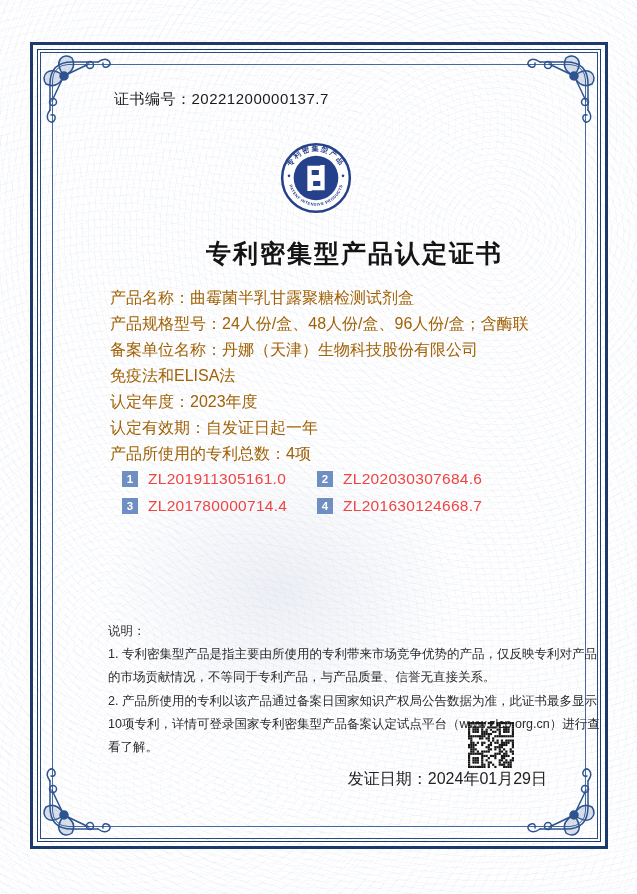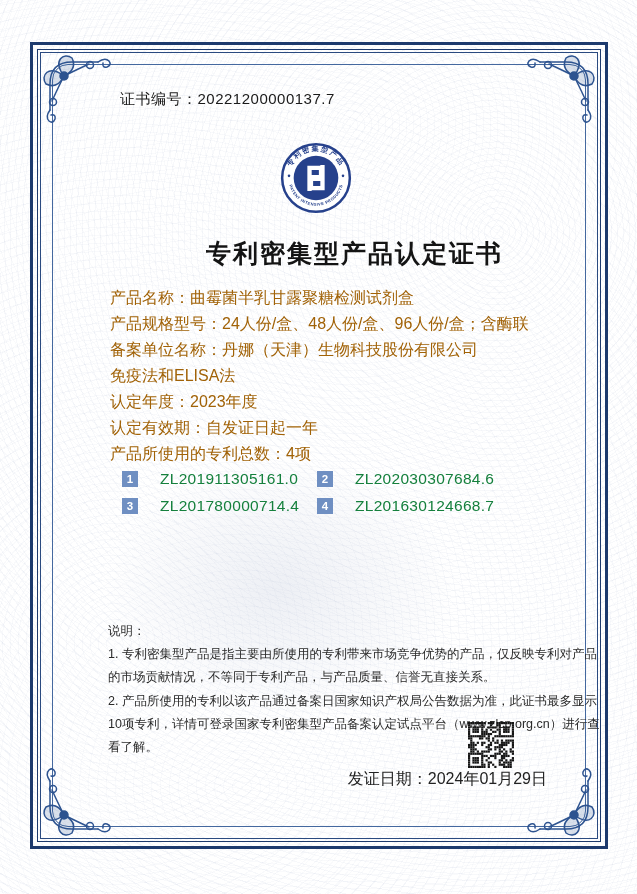--- a/index.html
+++ b/index.html
@@ -25,21 +25,21 @@
   .frame-a{position:absolute;left:30px;top:42px;right:29px;bottom:45px;border:3px solid #1d3a6d;}
   .frame-b{position:absolute;left:37px;top:49px;right:36px;bottom:52px;border:1px solid #1d3a6d;}
   .frame-c{position:absolute;left:40px;top:52px;right:39px;bottom:55px;border:1px solid #2a4a80;}
   .frame-inner{position:absolute;left:52px;top:64px;right:51px;bottom:67px;border:1.5px solid #44689f;border-radius:16px;}
   .flourish{position:absolute;width:74px;height:74px;}
   .fl-tl{left:38px;top:50px;}
   .fl-tr{right:37px;top:50px;transform:scaleX(-1);}
   .fl-bl{left:38px;bottom:53px;transform:scaleY(-1);}
   .fl-br{right:37px;bottom:53px;transform:scale(-1,-1);}
   
-  .cert-no{position:absolute;left:120px;top:90px;font-size:15px;letter-spacing:0.5px;color:#1a1a1a;}
+  .cert-no{position:absolute;left:114px;top:90px;font-size:15px;letter-spacing:0.5px;color:#1a1a1a;}
   
   .seal{position:absolute;left:280px;top:142px;width:72px;height:72px;}
   
   .title{
     position:absolute;left:0;top:237px;width:100%;
     text-align:center;font-family:"Liberation Serif","DejaVu Serif",serif;
     font-size:25px;font-weight:bold;letter-spacing:2px;color:#141414;padding-left:36px;
   }
   
   .fields{position:absolute;left:110px;top:285px;font-size:16px;line-height:26px;color:#a16207;}
@@ -48,21 +48,21 @@
   .patents{
     position:absolute;left:122px;top:471px;
     display:grid;grid-template-columns:195px auto;row-gap:11px;
   }
   .patent-item{display:flex;align-items:center;height:16px;}
   .patent-badge{
     width:16px;height:16px;background:#6f8fc2;color:#fff;
     font-size:11.5px;font-weight:bold;line-height:16px;text-align:center;
     margin-right:10px;flex:0 0 16px;
   }
-  .patent-id{font-size:15.5px;color:#15803d;letter-spacing:0.3px;margin-left:12px;}
+  .patent-id{font-size:15.5px;color:#ef4444;letter-spacing:0.3px;}
   
   .notes{position:absolute;left:84px;top:620px;width:480px;font-size:12.5px;line-height:23.2px;color:#2a2a2a;margin-left:24px;}
   .notes div{white-space:nowrap;}
   
   .qr{position:absolute;left:468px;top:722px;width:46px;height:46px;}
   .issue-date{position:absolute;right:90px;top:769px;font-size:16px;color:#222;}
 </style>
 </head>
 <body>
 

